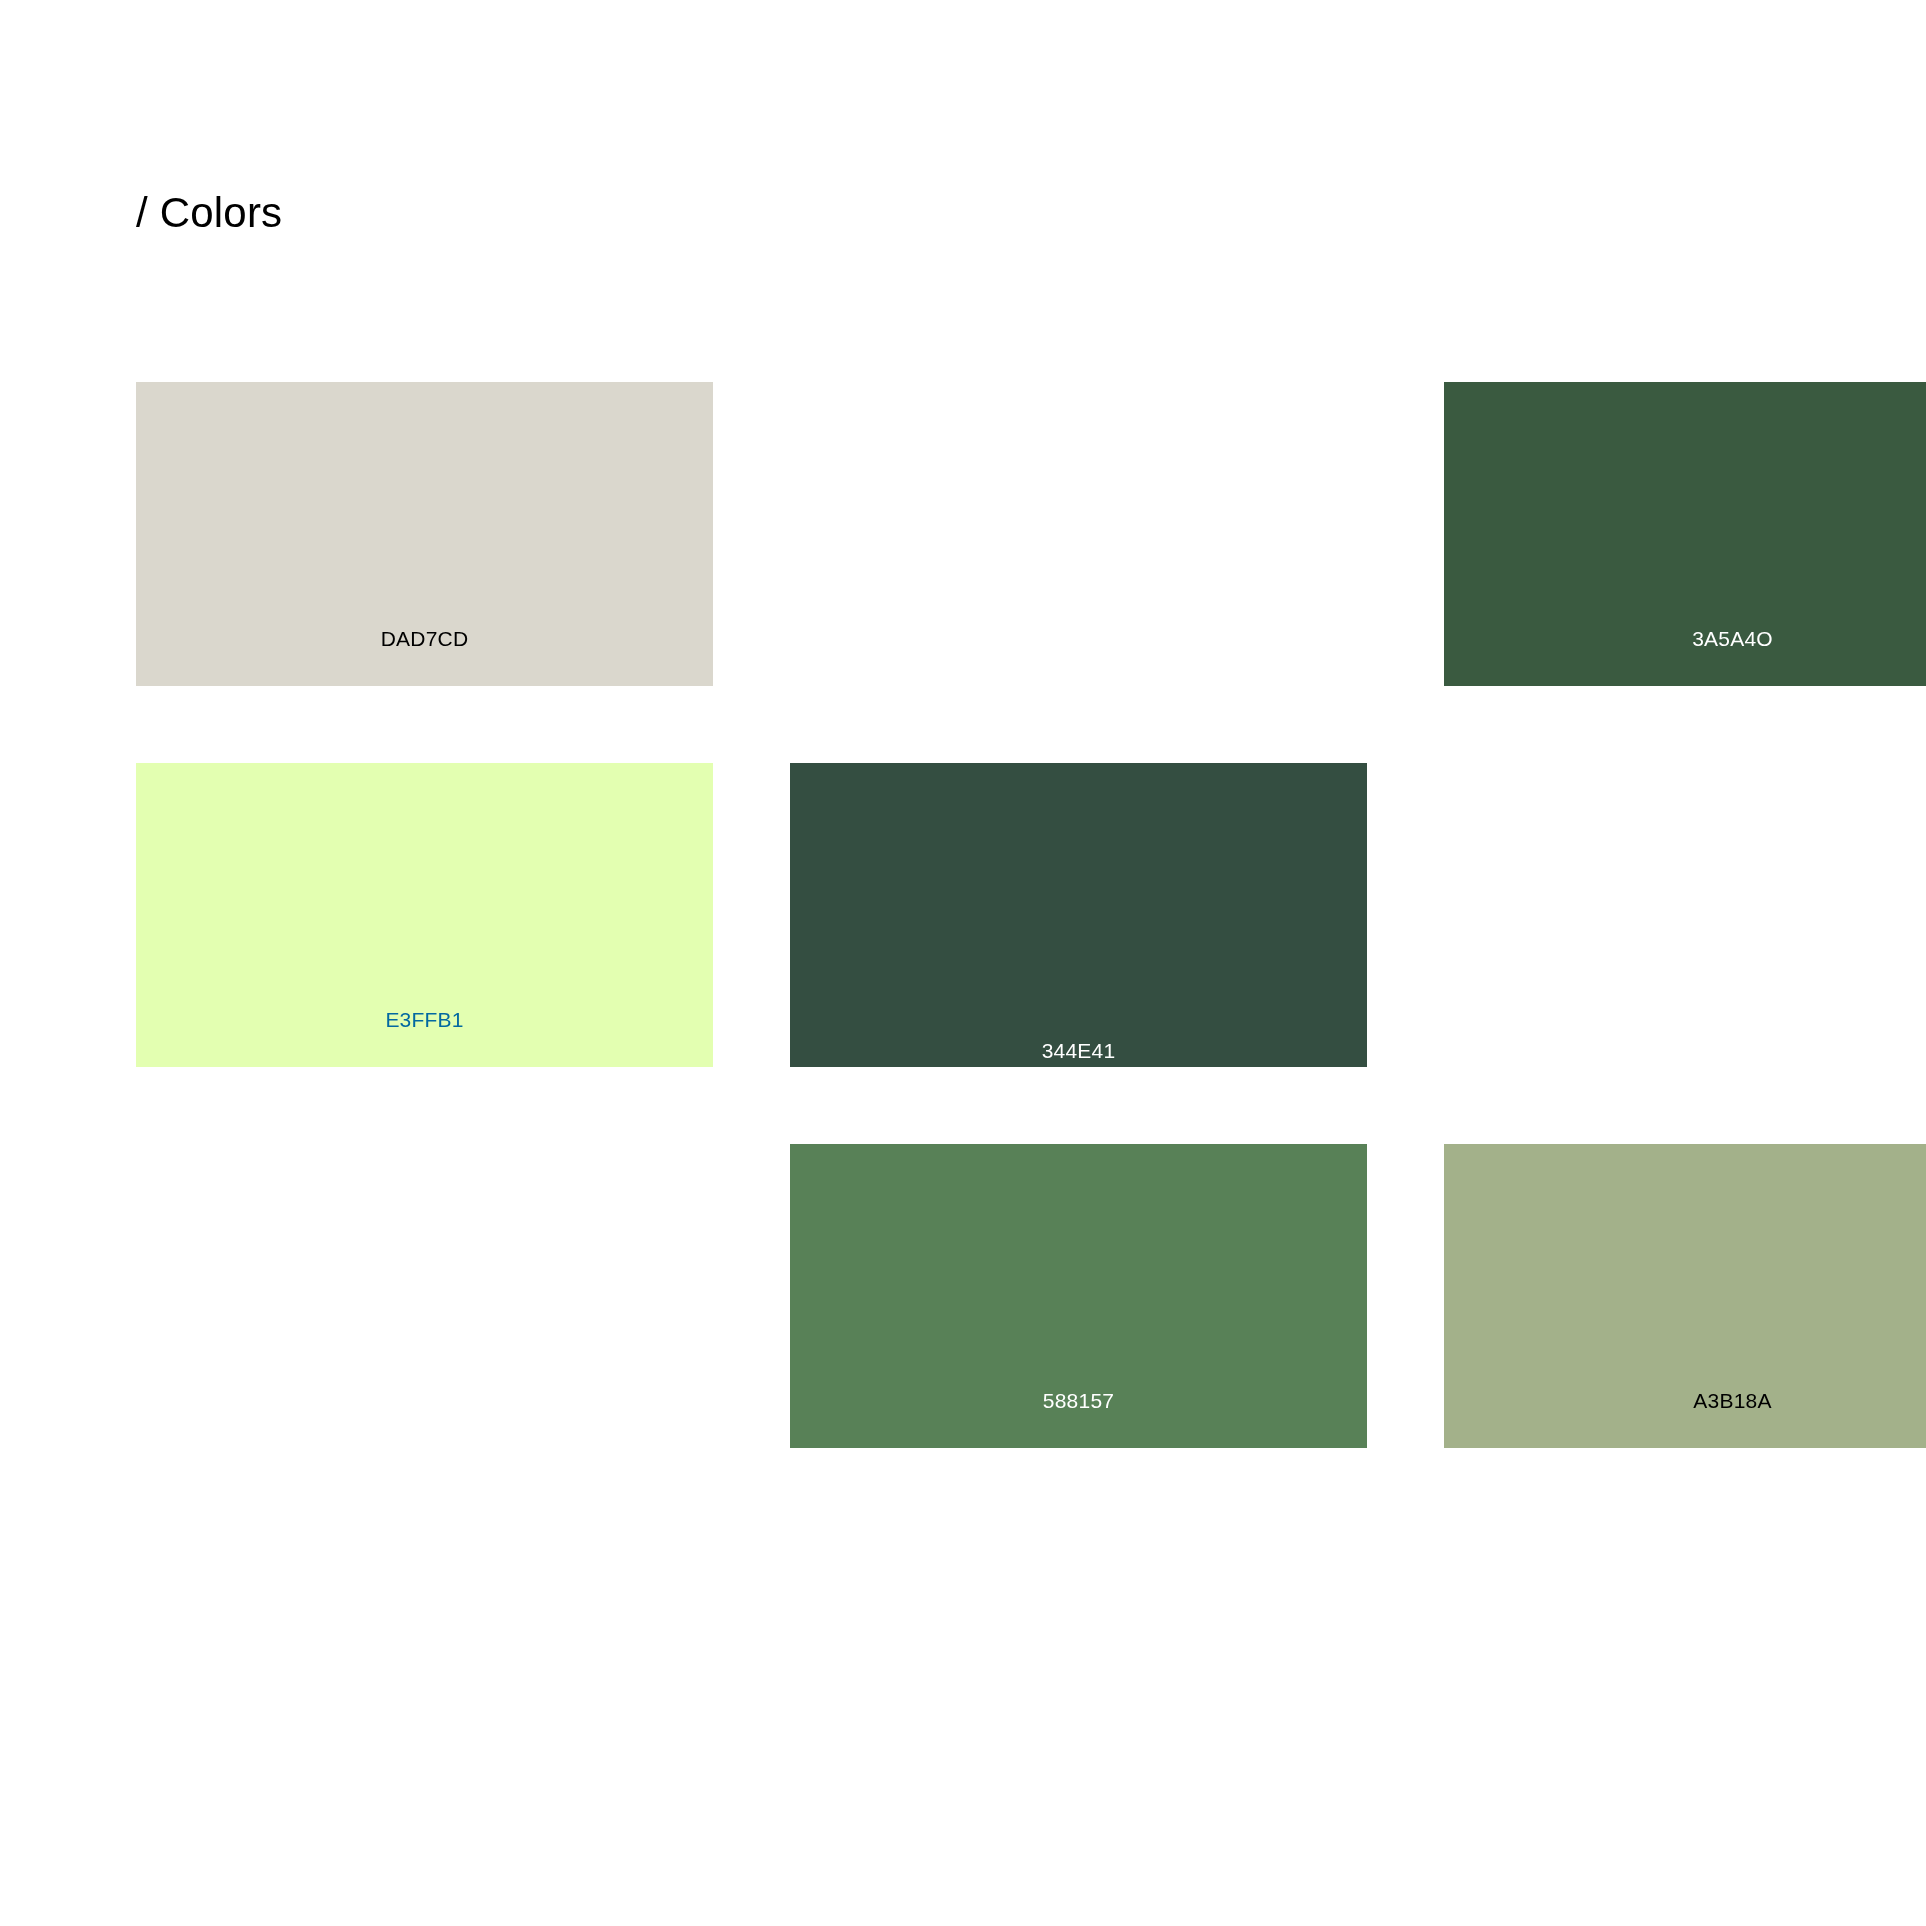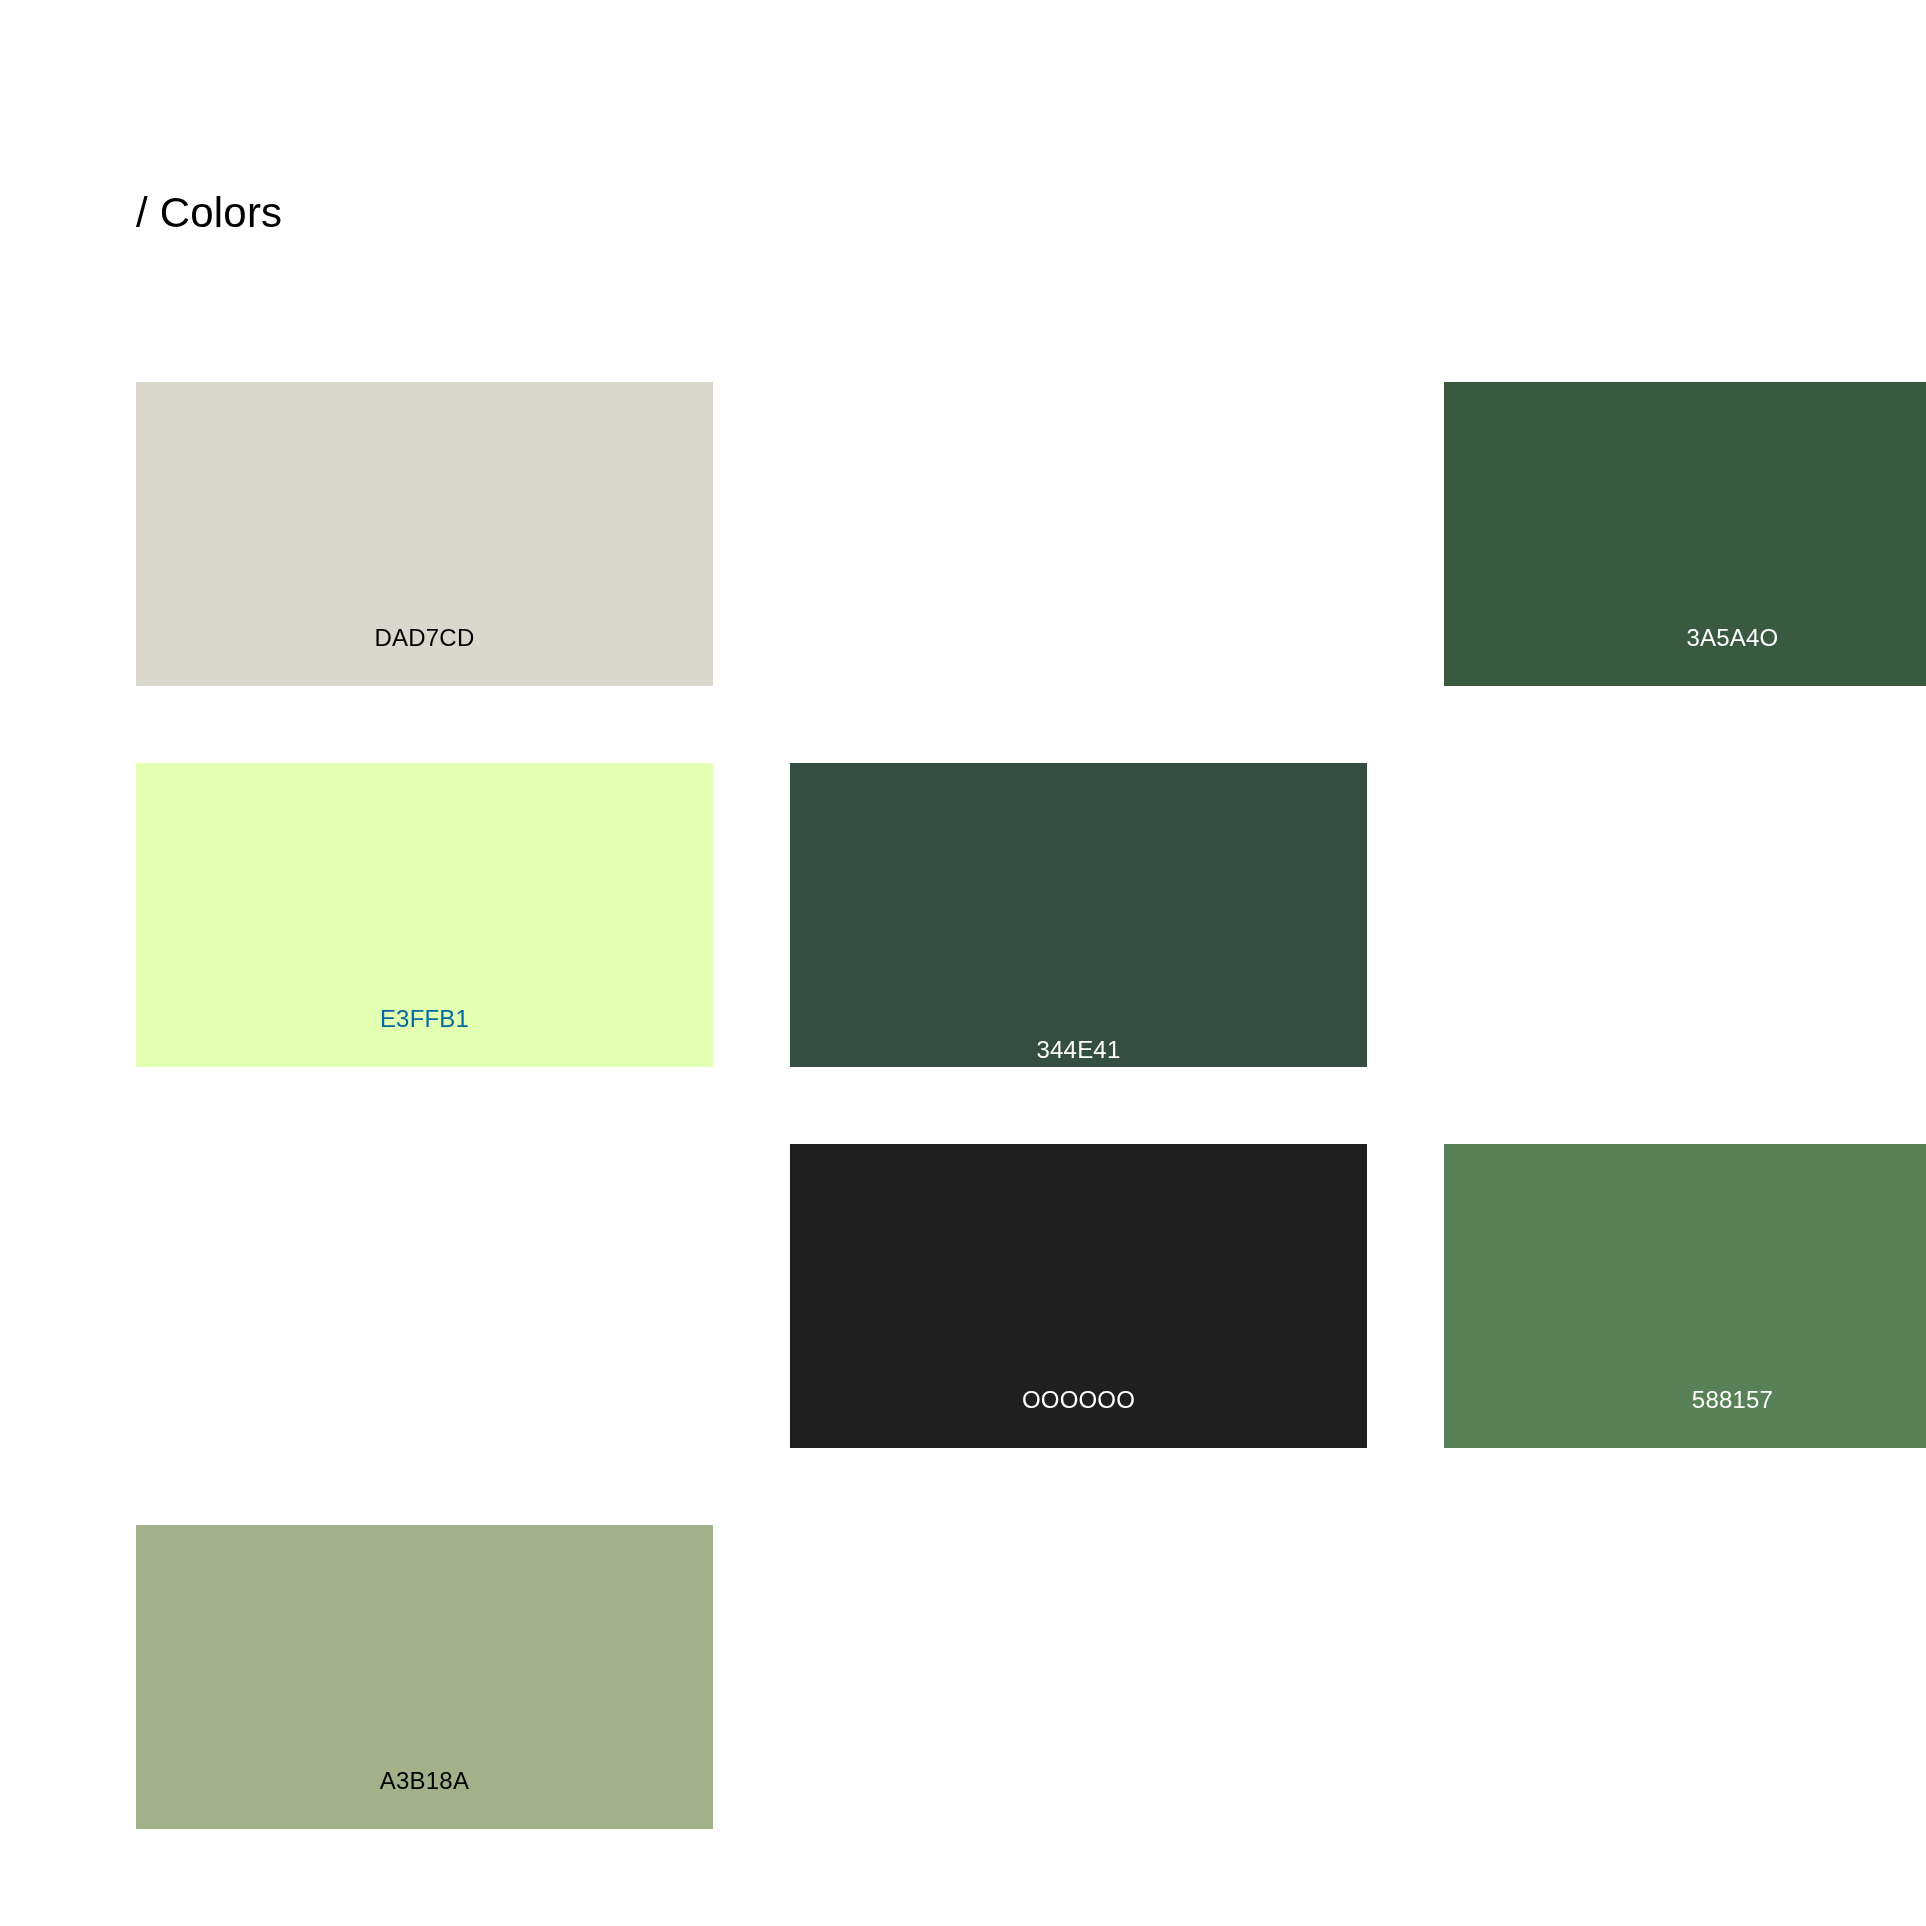--- a/index.html
+++ b/index.html
@@ -55,21 +55,21 @@
     background: transparent;
   }
 
   .swatch-label {
     position: absolute;
     left: 0;
     right: 0;
     top: 84.2%;
     transform: translateY(-50%);
     text-align: center;
-    font-size: 24px;
+    font-size: 21px;
     line-height: 1;
     font-weight: 400;
     letter-spacing: 0.2px;
     white-space: nowrap;
   }
 </style>
 </head>
 <body>
 
 <div id="page-title">/ Colors</div>
@@ -83,23 +83,20 @@
       <div class="swatch-label" style="color: rgb(255, 255, 255);">3A5A4O</div>
     </div>
     <div class="swatch" style="background: rgb(227, 255, 177);">
       <div class="swatch-label" style="color: #0369a1;">E3FFB1</div>
     </div>
     <div class="swatch" style="background: rgb(52, 78, 65);">
       <div class="swatch-label" style="color: rgb(255, 255, 255); margin-top: 31px;">344E41</div>
     </div>
     <div class="swatch is-empty"></div>
     <div class="swatch is-empty"></div>
-    <div class="swatch" style="background: rgb(31, 31, 31);">
-      <div class="swatch-label" style="color: rgb(255, 255, 255);">OOOOOO</div>
-    </div>
     <div class="swatch" style="background: rgb(88, 129, 87);">
       <div class="swatch-label" style="color: rgb(255, 255, 255);">588157</div>
     </div>
     <div class="swatch" style="background: rgb(163, 177, 138); text-decoration: underline;">
       <div class="swatch-label" style="color: rgb(0, 0, 0);">A3B18A</div>
     </div>
     <div class="swatch is-empty"></div>
     <div class="swatch is-empty"></div>
   </div>
 

